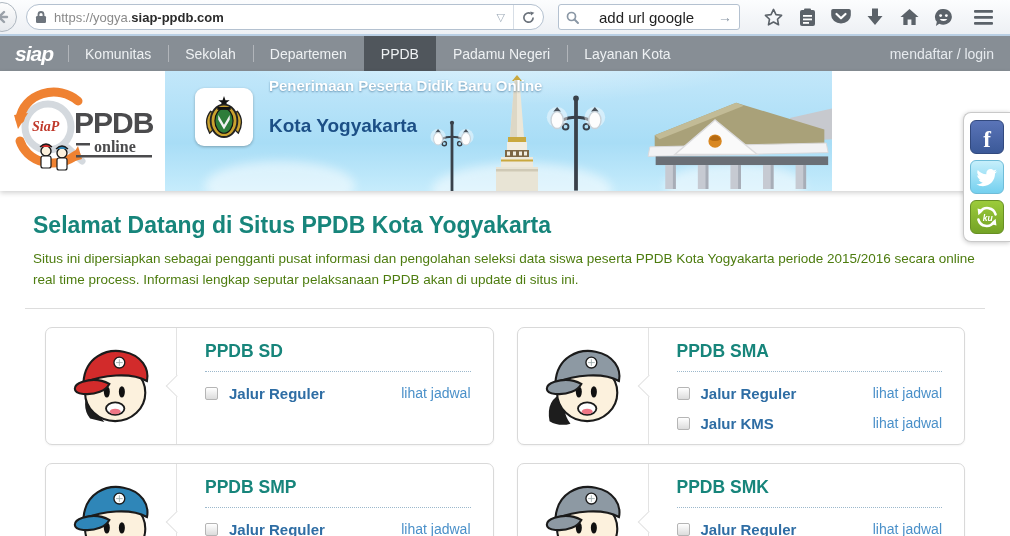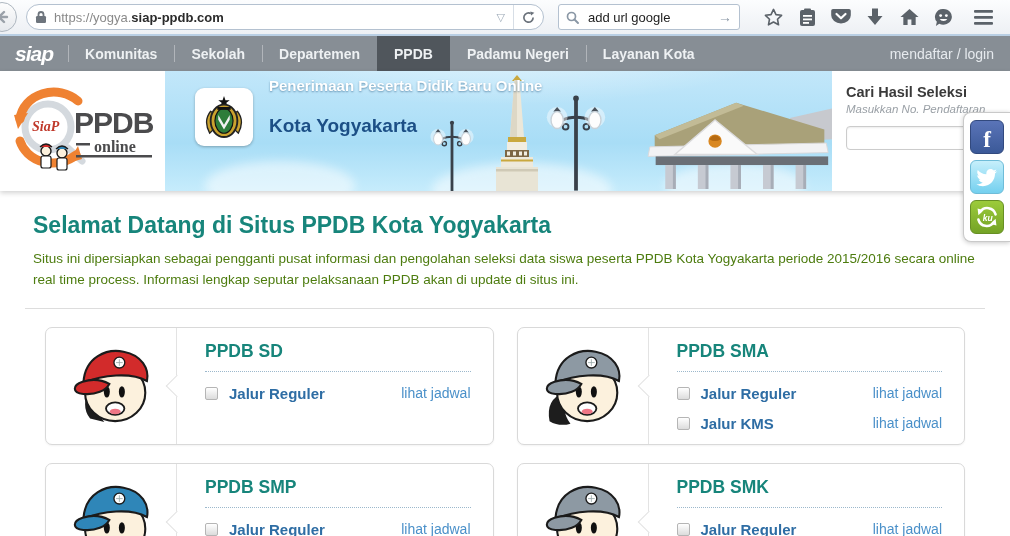--- a/index.html
+++ b/index.html
@@ -29,39 +29,39 @@
   .url-prefix { color:#8a8a8a; }
   .url-domain { color:#2b2b2b; font-weight:bold; }
   .url-controls { margin-left:auto; display:flex; align-items:center; height:100%; }
   .url-drop { color:#9aa7b5; font-size:11px; padding:0 8px; }
   .url-reload { border-left:1px solid #d7dee6; padding:0 8px; height:100%; display:flex; align-items:center; color:#6b727b; }
   .search-field {
     display:flex; align-items:center; height:26px; width:182px; margin-left:14px;
     background:#fff; border:1px solid #b4c1d0; border-radius:3px; padding:0 7px;
   }
   .search-field input {
-    border:none; outline:none; flex:1; min-width:0; font-size:13px;
-    font-family:"Liberation Sans", sans-serif; color:#222; margin-left:7px; background:transparent;
+    border:none; outline:none; flex:1; min-width:0; font-size:15px;
+    font-family:"Liberation Sans", sans-serif; color:#222; margin-left:18px; background:transparent;
   }
   .search-go { color:#8a97a5; font-weight:bold; font-size:14px; }
   .tb-icons { display:flex; align-items:center; margin-left:16px; }
   .tb-btn { width:34px; height:30px; display:flex; align-items:center; justify-content:center; color:#5b6269; }
   .tb-btn svg { display:block; }
   .menu-btn { margin-left:6px; }
 
   
   .site-nav {
     height:35px; background:#878e95; display:flex; align-items:stretch;
     color:#eef1f3; font-size:14px;
   }
   .brand {
     display:flex; align-items:center; padding:0 15px;
     color:#fff; font-weight:bold; font-style:italic; font-size:21px; letter-spacing:-1px;
   }
-  .nav-item { display:flex; align-items:center; padding:0 17px; position:relative; cursor:default;font-weight:bold; }
+  .nav-item { display:flex; align-items:center; padding:0 17px; position:relative; cursor:default; }
   .nav-item::before {
     content:''; position:absolute; left:0; top:9px; bottom:9px; width:1px;
     background:rgba(255,255,255,.35);
   }
   .nav-item.active { background:#50565c; }
   .nav-item.active::before, .nav-item.active + .nav-item::before { display:none; }
   .nav-auth { margin-left:auto; display:flex; align-items:center; padding-right:16px; color:#e6eaee; }
 
   
   .banner { position:relative; height:120px; background:#fff; box-shadow:0 2px 5px rgba(0,0,0,.18); }
@@ -373,25 +373,20 @@
         <ellipse cx="22" cy="28" rx="14" ry="17" fill="#caa22e" stroke="#222" stroke-width="2"></ellipse>
         <ellipse cx="22" cy="28" rx="9.5" ry="13" fill="#2e7d3a" stroke="#111" stroke-width="1.2"></ellipse>
         <polygon points="16,22 22,32 28,22 28,27 22,37 16,27" fill="#f2f2f2"></polygon>
         <rect x="15" y="13.5" width="14" height="3" fill="#111"></rect>
       </svg>
     </div>
     <div class="banner-title">Penerimaan Peserta Didik Baru Online</div>
     <div class="banner-subtitle">Kota Yogyakarta</div>
   </div>
 
-  <div class="banner-search">
-    <div class="bs-title">Cari Hasil Seleksi</div>
-    <div class="bs-hint">Masukkan No. Pendaftaran</div>
-    <input class="bs-input" value="" style="">
-  </div>
 </div>
 
 <div class="social-panel">
   <div class="soc soc-fb">
       <span>f</span>
     </div>
   <div class="soc soc-tw">
     <svg width="22" height="20" viewBox="0 0 26 24">
         <path d="M25,5 c-0.9,0.4-1.9,0.7-2.9,0.8 c1-0.6,1.8-1.6,2.2-2.8 c-1,0.6-2.1,1-3.2,1.2 C20.1,3.2 18.8,2.5 17.3,2.5 c-2.8,0-5.1,2.3-5.1,5.1 c0,0.4 0,0.8 0.1,1.2 C8.1,8.6 4.4,6.6 2,3.6 C1.6,4.4 1.3,5.3 1.3,6.2 c0,1.8 0.9,3.3 2.3,4.3 c-0.8,0-1.6-0.3-2.3-0.6 v0.1 c0,2.5 1.8,4.5 4.1,5 c-0.4,0.1-0.9,0.2-1.3,0.2 c-0.3,0-0.7,0-1-0.1 c0.7,2 2.5,3.5 4.8,3.5 c-1.8,1.4-4,2.2-6.4,2.2 c-0.4,0-0.8,0-1.2-0.1 c2.2,1.5 4.9,2.3 7.8,2.3 c9.4,0 14.5-7.8 14.5-14.5 v-0.7 C23.5,7 24.3,6.1 25,5" fill="#fff"></path>
       </svg>

